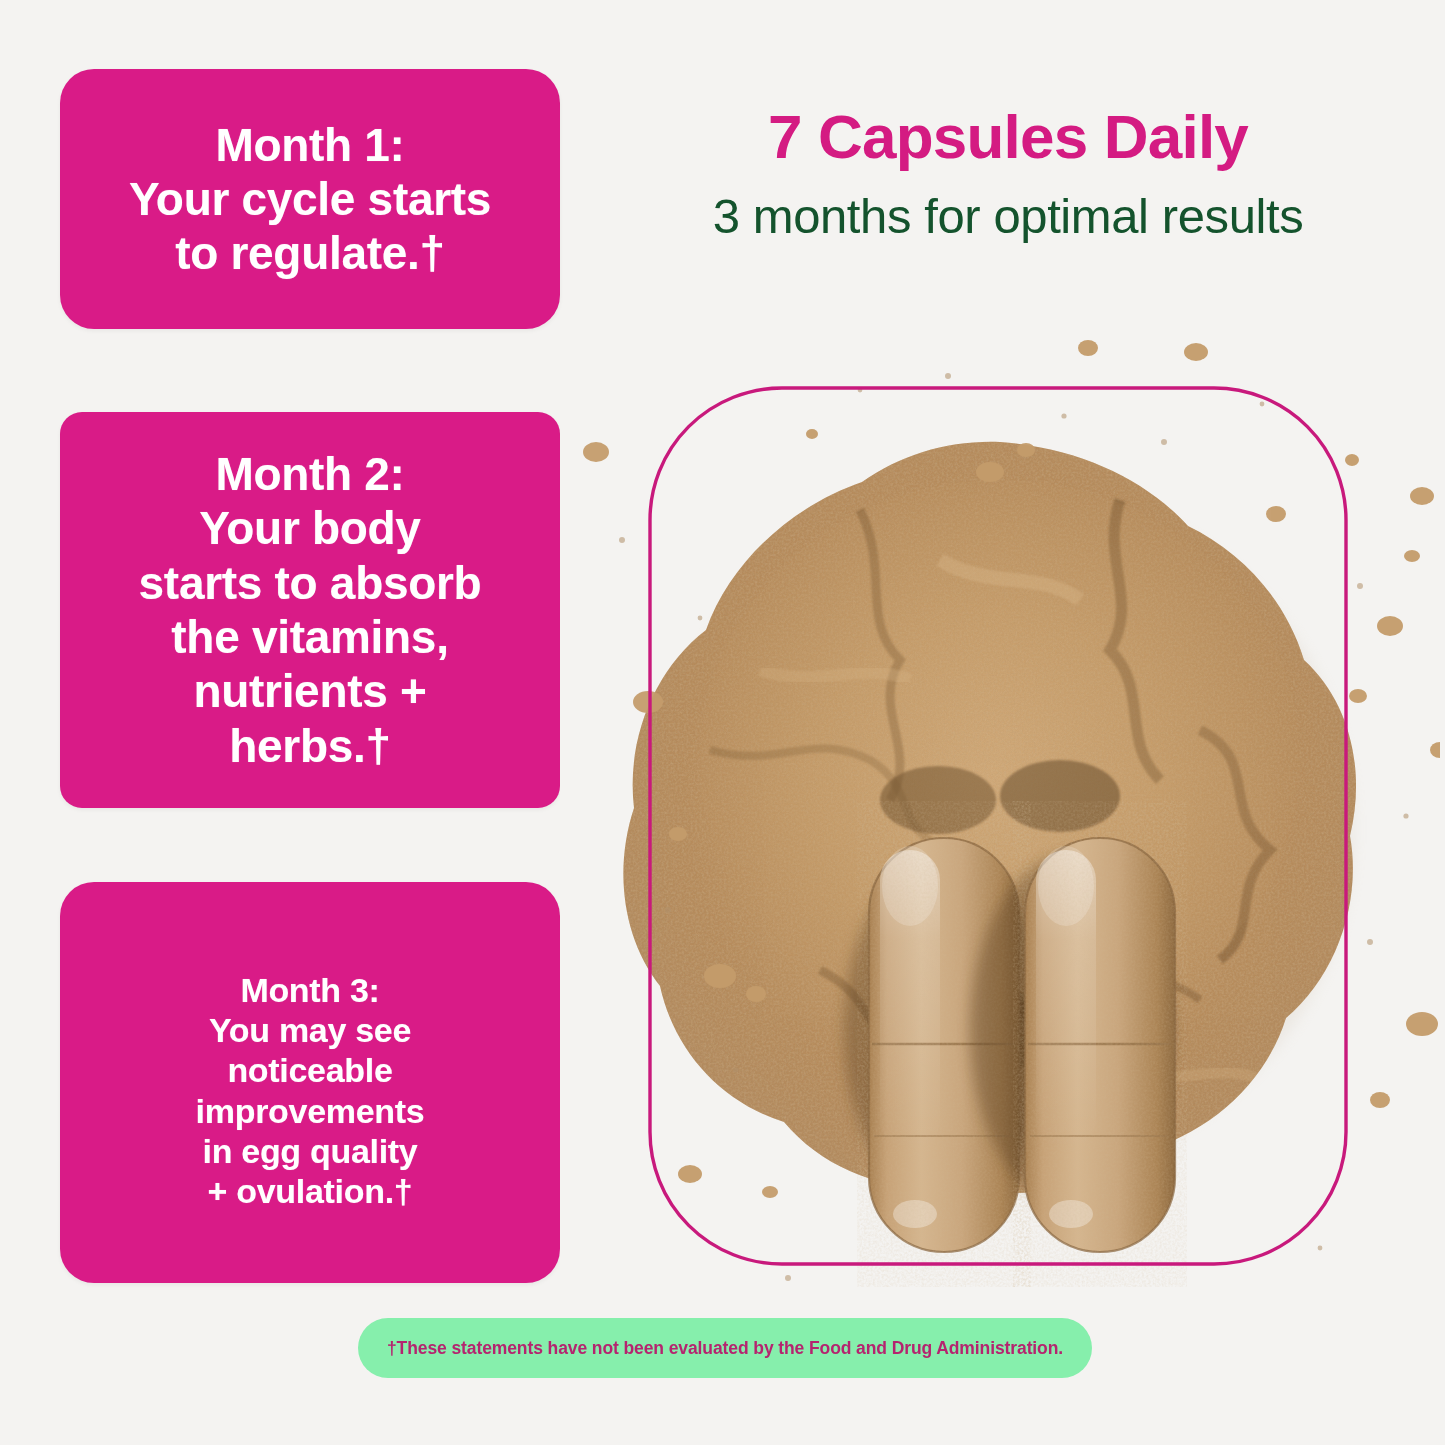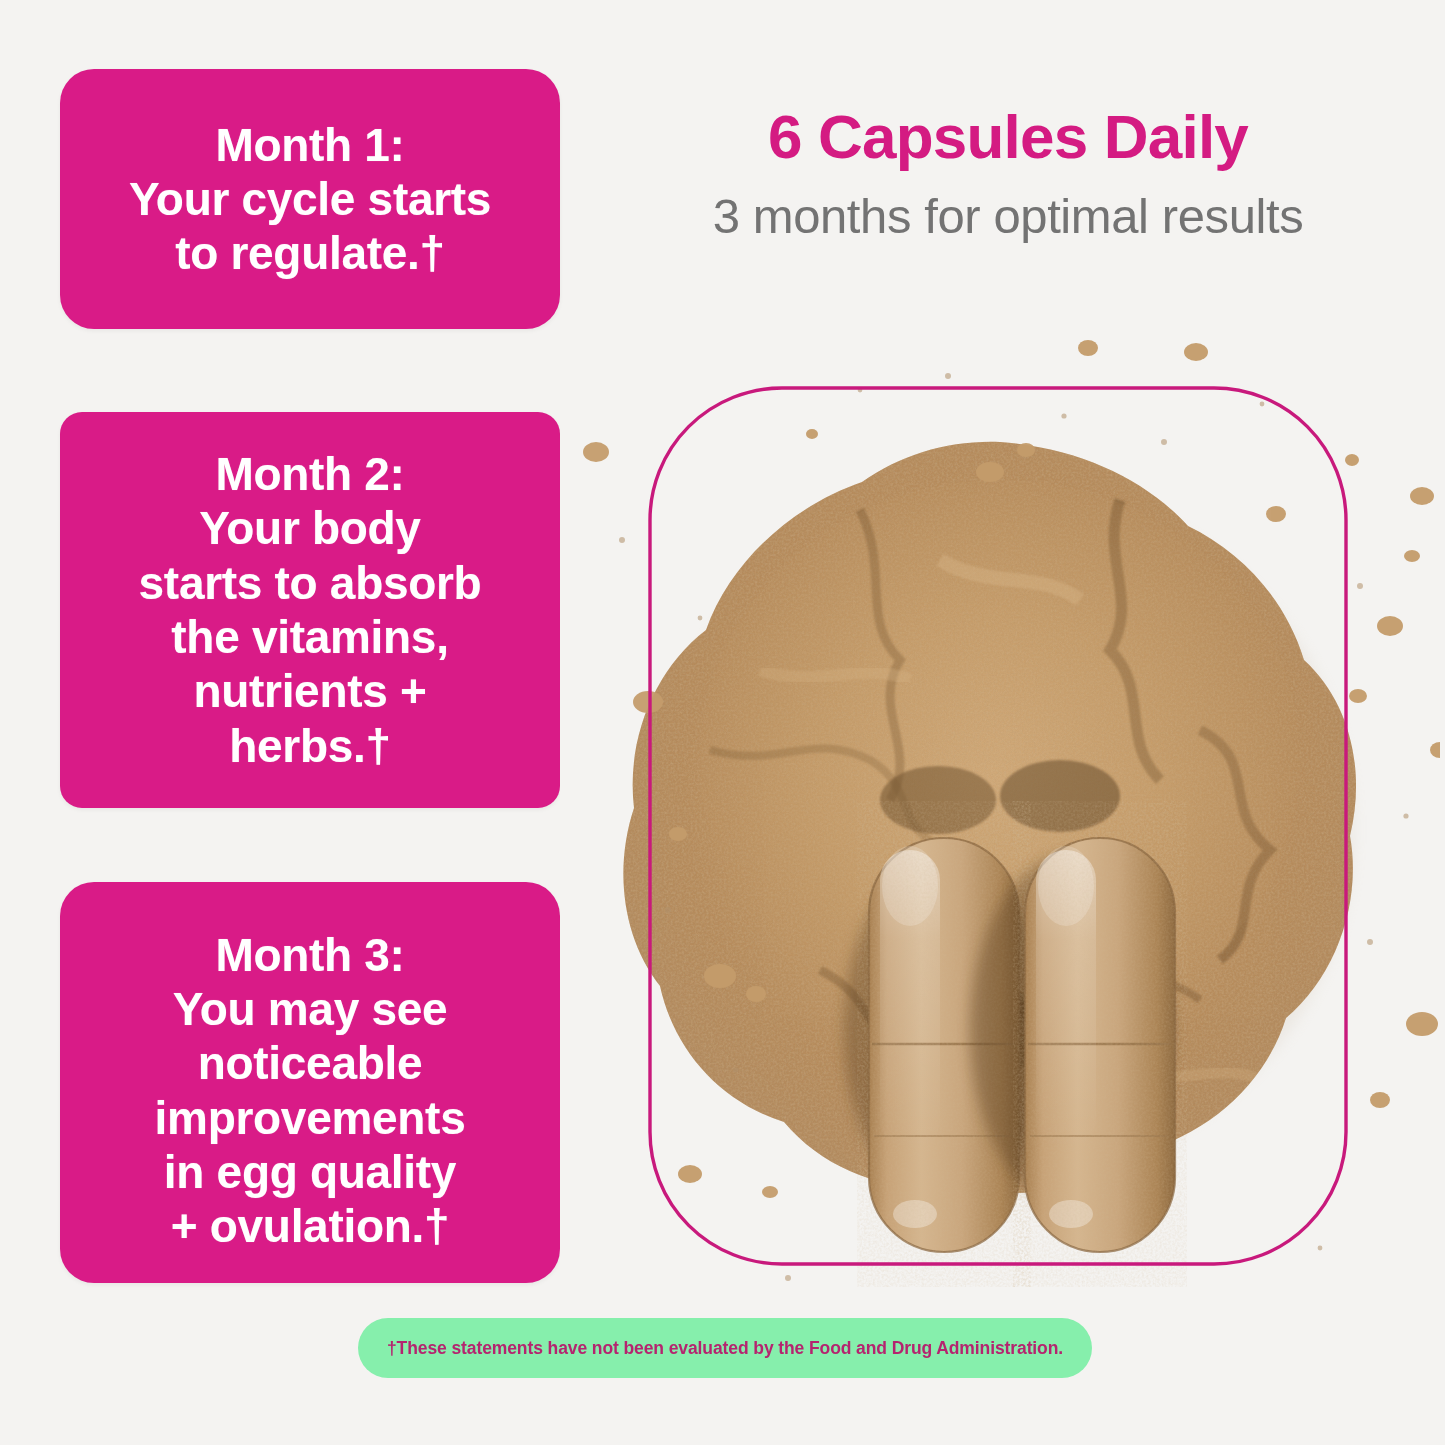--- a/index.html
+++ b/index.html
@@ -42,21 +42,21 @@
     text-shadow: 0 0 1px rgba(255,255,255,0.35);
     white-space: pre-line;
   }
 
   #card-1 { top: 69px;  height: 260px; }
   #card-2 { top: 412px; height: 396px; border-radius: 22px; }
   #card-3 { top: 882px; height: 401px; }
 
   #card-1 .card-text { font-size: 46px; }
   #card-2 .card-text { font-size: 46px; }
-  #card-3 .card-text { font-size: 46px; margin-top: 16px; }
+  #card-3 .card-text { font-size: 34px; margin-top: 16px; }
 
   
   #header {
     position: absolute;
     left: 600px;
     top: 104px;
     width: 816px;
     text-align: center;
     color: #d41b82;
   }
@@ -65,21 +65,21 @@
     font-weight: bold;
     letter-spacing: -0.8px;
     line-height: 1.05;
   }
   #header-subtitle {
     font-size: 49px;
     font-weight: 400;
     letter-spacing: -0.4px;
     margin-top: 22px;
     line-height: 1.05;
-    color: #737373;
+    color: #14532d;
   }
 
   
   #photo-panel {
     position: absolute;
     left: 560px;
     top: 330px;
     width: 880px;
     height: 960px;
     background: #f4f3f1;
@@ -134,21 +134,21 @@
   <div class="month-card" id="card-3">
     <div class="card-text">Month 3:
 You may see
 noticeable
 improvements
 in egg quality
 + ovulation.†</div>
   </div>
 
   <div id="header">
-    <div id="header-title">6 Capsules Daily</div>
+    <div id="header-title">7 Capsules Daily</div>
     <div id="header-subtitle">3 months for optimal results</div>
   </div>
 
   <div id="photo-panel">
     <svg width="880" height="960" viewBox="0 0 880 960">
       <defs>
 
         <radialGradient id="moundGrad" cx="50%" cy="46%" r="58%">
           <stop offset="0%" stop-color="#cfa776"></stop>
           <stop offset="40%" stop-color="#c59b68"></stop>

